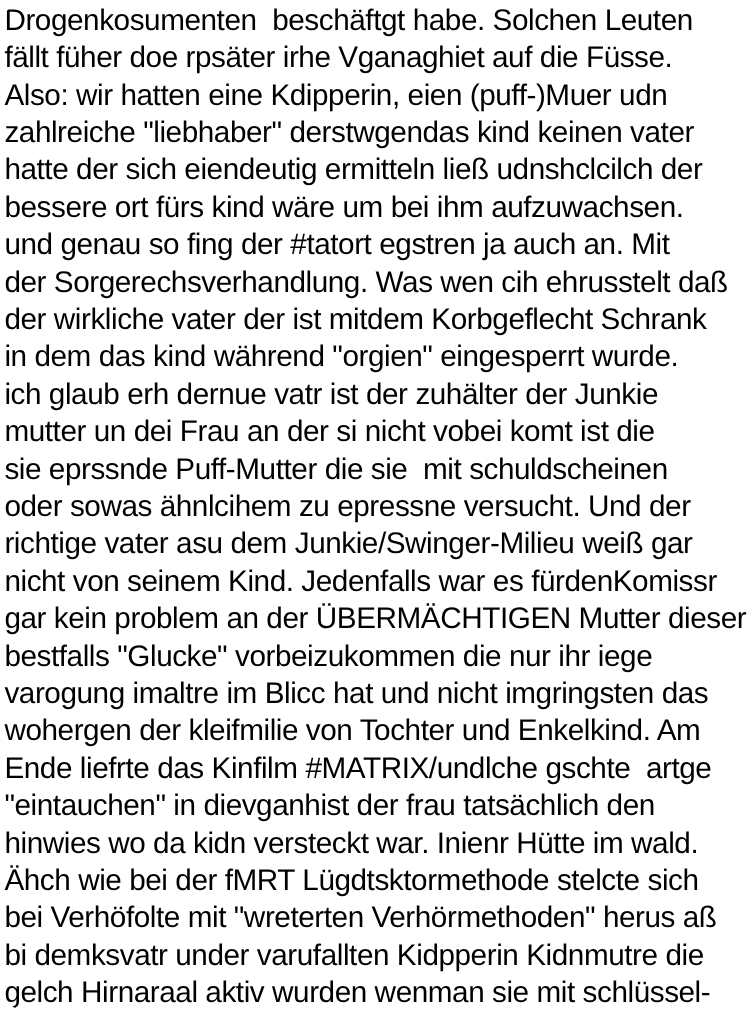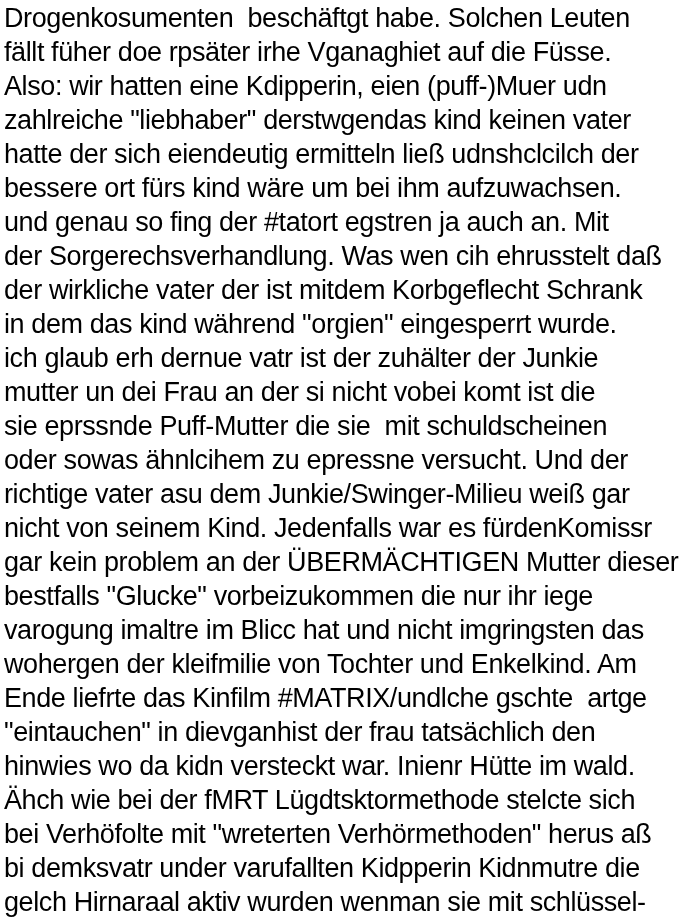--- a/index.html
+++ b/index.html
@@ -6,20 +6,21 @@
     margin: 0;
     padding: 0;
     background: #ffffff;
   }
   .page {
     position: relative;
     width: 684px;
     height: 920px;
     background: #ffffff;
     overflow: hidden;
+    border-radius: 27px;
   }
   .text-block {
     position: absolute;
     top: 1px;
     left: 4px;
     right: 0;
     font-family: "Liberation Sans", "DejaVu Sans", sans-serif;
     font-size: 27px;
     line-height: 34px;
     letter-spacing: -0.4px;

